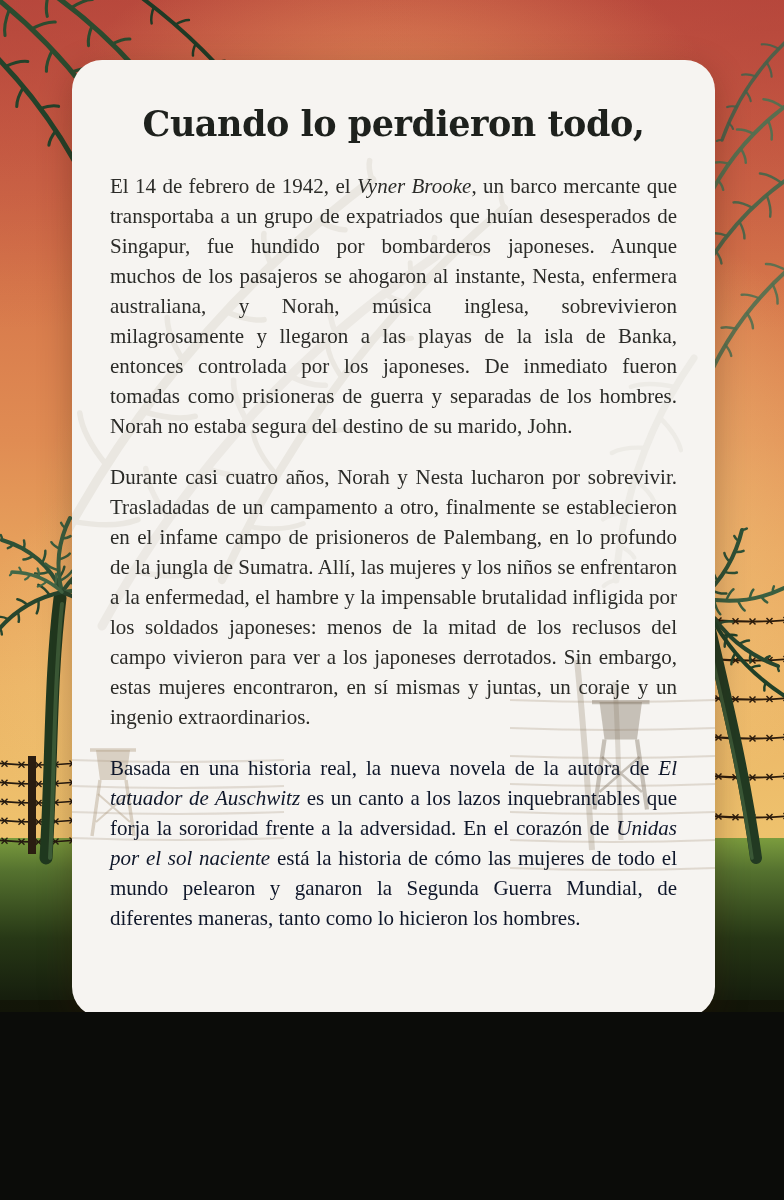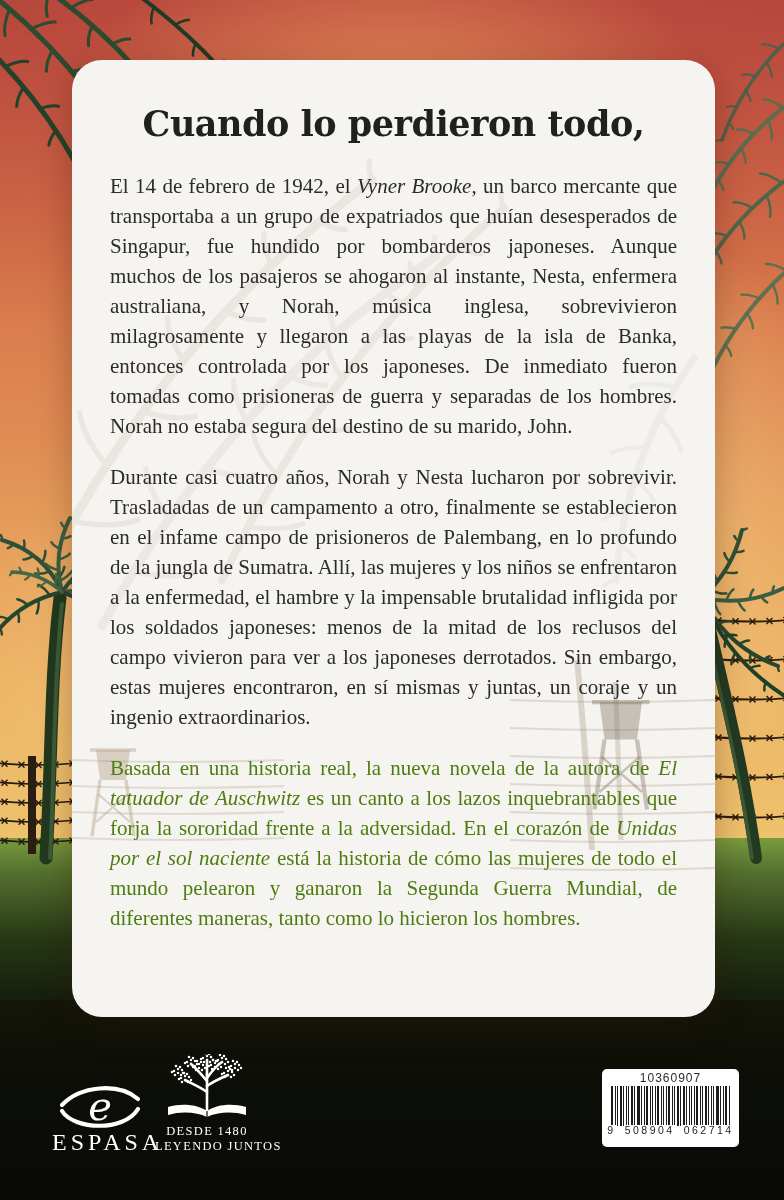--- a/index.html
+++ b/index.html
@@ -1,30 +1,30 @@
 <!DOCTYPE html>
 <html><head>
 <meta charset="utf-8">
 <style>
   html,body{margin:0;padding:0;background:#0b0c09;}
-  #page{position:relative;width:784px;height:1200px;overflow:hidden;font-family:"Liberation Serif",serif;text-decoration:underline;}
+  #page{position:relative;width:784px;height:1012px;overflow:hidden;font-family:"Liberation Serif",serif;text-decoration:underline;}
   #scene{position:absolute;left:0;top:0;width:784px;height:1200px;display:block;}
 
   
   .card{position:absolute;left:72px;top:60px;width:643px;height:957px;background:#f6f4f1;
         border-radius:30px;box-shadow:0 10px 34px rgba(50,18,8,.3);}
   .card-watermark{position:absolute;left:0;top:0;width:643px;height:957px;border-radius:30px;overflow:hidden;pointer-events:none;}
   .card-content{position:absolute;left:0;top:0;width:643px;height:957px;box-sizing:border-box;padding:36px 38px 0;}
 
   .title{font-family:"DejaVu Serif",serif;font-weight:bold;font-size:35px;line-height:43px;
          letter-spacing:-0.5px;text-align:center;color:#1e211d;margin:6px 0 26px;}
   .title span{display:block;}
   .para{font-size:21px;line-height:30px;text-align:justify;color:#2b2b28;margin:0 0 21px;}
   .para i{font-style:italic;}
-  .para.accent{color:#4d7c0f;}
+  .para.accent{color:#0f172a;}
 
   
   .logo{position:absolute;text-align:center;color:#ffffff;}
   .logo svg{display:block;margin:0 auto;}
   .logo-espasa{left:52px;top:1084px;width:96px;}
   .espasa-label{font-size:24px;letter-spacing:4px;margin-top:1px;font-family:"Liberation Serif",serif;}
   .logo-tree{left:155px;top:1054px;width:104px;}
   .tree-caption{font-size:12.5px;letter-spacing:1.3px;line-height:15px;font-family:"Liberation Serif",serif;white-space:nowrap;}
   .logo-pefc{left:505px;top:1062px;width:84px;}
   .pefc-label{font-family:"Liberation Sans",sans-serif;font-weight:bold;font-size:21px;letter-spacing:2.5px;margin-top:2px;}

